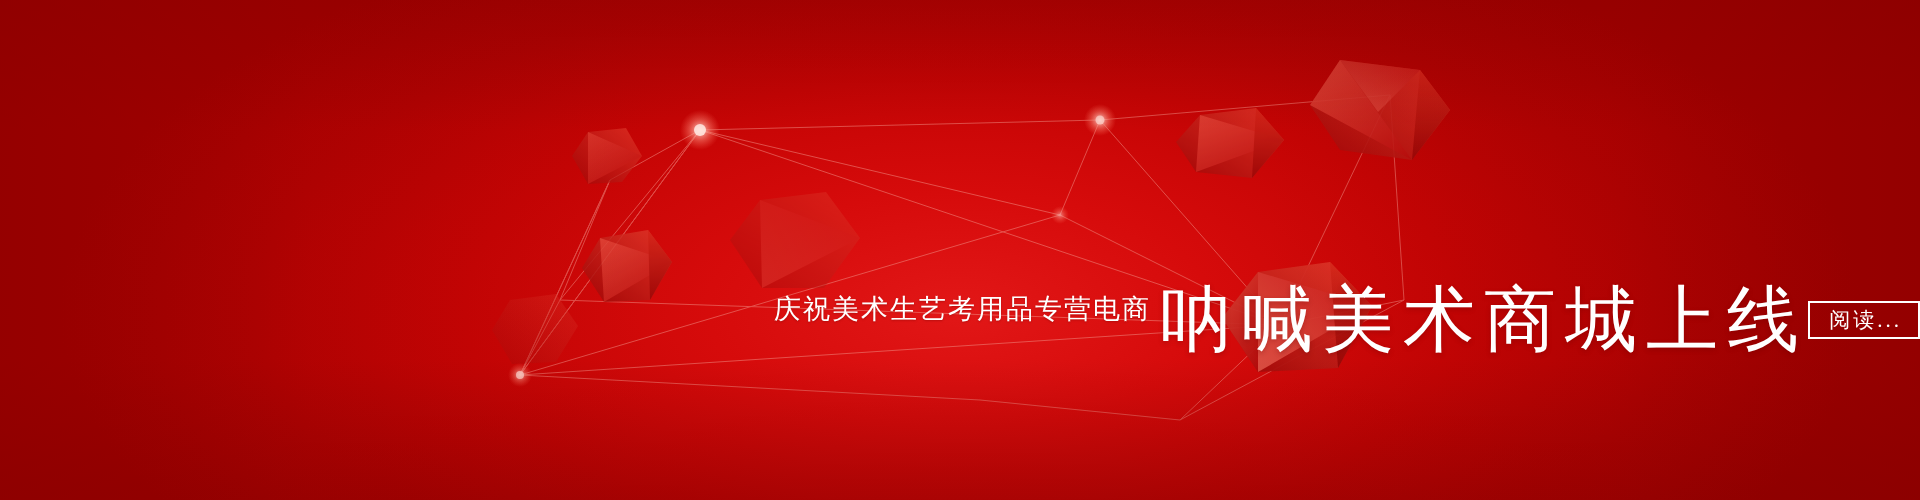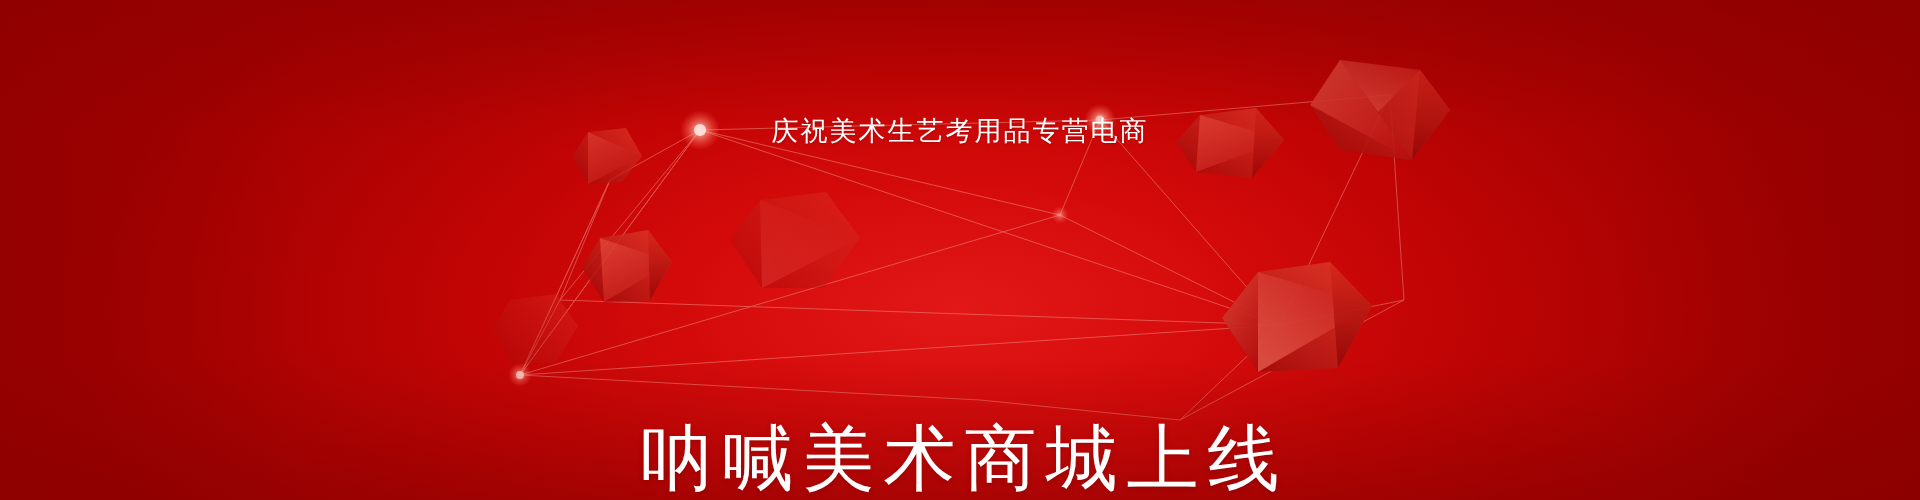--- a/index.html
+++ b/index.html
@@ -30,23 +30,22 @@
       linear-gradient(to bottom, rgba(130,0,0,0.35) 0%, rgba(0,0,0,0) 26%, rgba(0,0,0,0) 72%, rgba(125,0,0,0.42) 100%);
   }
   .poly-layer {
     position: absolute;
     inset: 0;
   }
   .content {
     position: absolute;
     inset: 0;
     display: flex;
-    flex-direction: column;
     align-items: center;
-    justify-content: space-between;
+    justify-content: flex-end;
     padding-top: 118px;
     box-sizing: border-box;
   }
   .subtitle {
     color: #ffffff;
     font-size: 27px;
     letter-spacing: 2px;
     line-height: 1;
     font-family: "Liberation Sans", "DejaVu Sans", sans-serif;
     white-space: nowrap;
@@ -184,15 +183,16 @@
     </g>
   </svg>
 
   <div class="bg-vignette"></div>
 
   <div class="content">
     <div class="subtitle">庆祝美术生艺考用品专营电商</div>
 
     <div class="title">呐喊美术商城上线</div>
 
+    <button class="cta">阅读...</button>
   </div>
 
 </div>
 
 </body></html>

